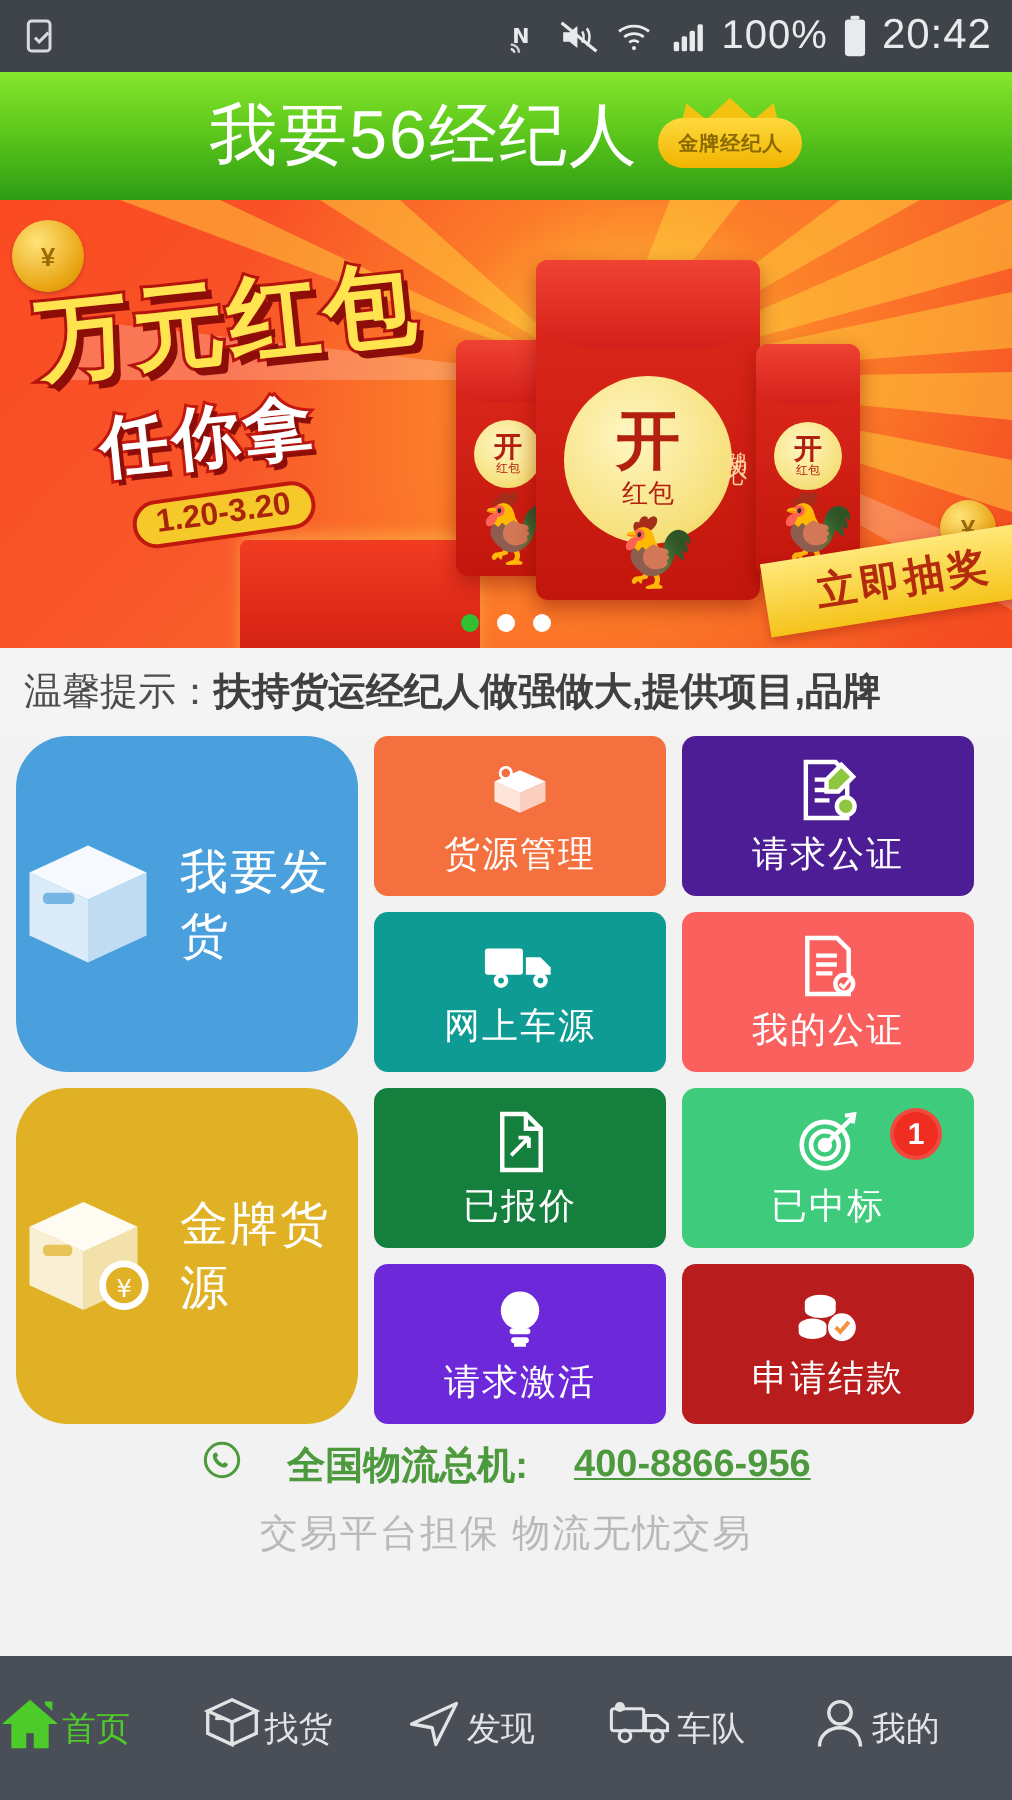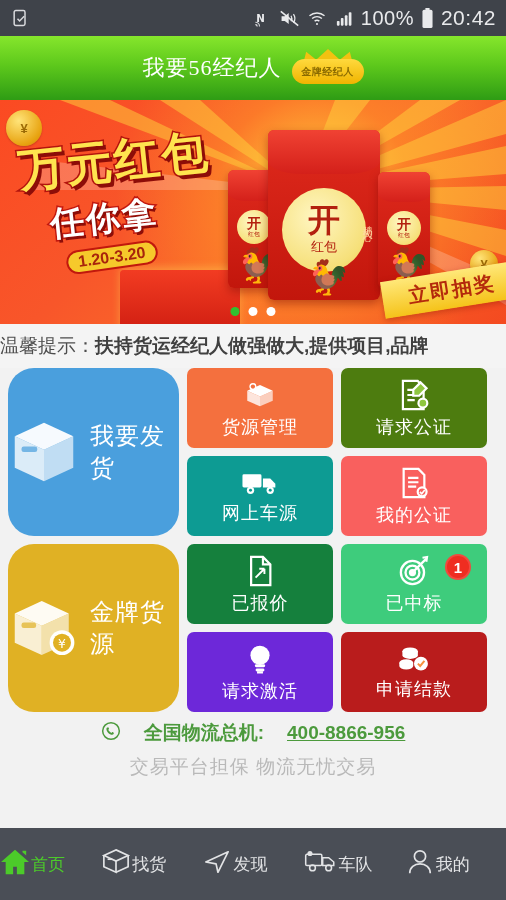--- a/index.html
+++ b/index.html
@@ -23,21 +23,21 @@
   .sb-text{ font-size:20px; letter-spacing:.5px; }
   .sb-time{ font-size:21px; letter-spacing:.5px; }
 
   
   .header{
     height:64px;
     background:linear-gradient(180deg,#86e62c 0%,#5ec91c 45%,#2e9c14 100%);
     display:flex; align-items:center; justify-content:center; gap:10px;
     position:relative;
   }
-  .header-title{ color:#fff; font-size:22px; letter-spacing:1px;font-family:Liberation Serif, serif; }
+  .header-title{ color:#fff; font-size:34px; letter-spacing:1px; }
   .crown-badge{ position:relative; width:72px; height:36px; }
   .crown-badge .crown{
     position:absolute; left:6px; top:-2px; width:60px; height:20px;
   }
   .crown-badge .pill{
     position:absolute; left:0; top:9px;
     width:72px; height:25px; border-radius:13px;
     background:linear-gradient(180deg,#ffd93d 0%,#f0b400 100%);
     display:flex; align-items:center; justify-content:center;
     color:#8a6a00; font-size:10px; letter-spacing:.5px; font-weight:bold;
@@ -133,21 +133,21 @@
   .dots{
     position:absolute; left:50%; transform:translateX(-50%); bottom:8px;
     display:flex; gap:9px;
   }
   .dot{ width:9px; height:9px; border-radius:50%; background:#fff; }
   .dot.active{ background:#30c030; }
 
   
   .notice{
     height:44px; background:#f4f4f4;
-    display:flex; align-items:center; padding:0 0;
+    display:flex; align-items:center; padding:0 12px;
     overflow:hidden; white-space:nowrap;
   }
   .notice-label{ color:#4d4d4d; font-size:19px; flex:0 0 auto; }
   .notice-text{ color:#404040; font-size:19px; font-weight:bold; flex:0 0 auto; }
 
   
   .grid{ padding:0 8px; }
   .grid-row{ display:flex; gap:8px; margin-bottom:8px; }
   .tile{
     border-radius:7px; position:relative; overflow:hidden;
@@ -370,21 +370,21 @@
             <circle cx="40" cy="28" r="5"></circle>
             <circle cx="13" cy="28" r="2" fill="#0d9b93"></circle>
             <circle cx="40" cy="28" r="2" fill="#0d9b93"></circle>
           </svg>
         </span>
         <span class="tile-label">网上车源</span>
       </div>
     </div>
 
     <div class="tile-col">
-      <div class="tile tile-sm" style="background:#4d7c0f">
+      <div class="tile tile-sm" style="background:#4c1d95">
         <span class="tile-ico">
           <svg width="32" height="34" viewBox="0 0 42 46" fill="none" stroke="#ffffff" stroke-width="3">
             <path d="M6 4 h20 l8 8 v30 h-28 z"></path>
             <path d="M12 16 h12 M12 23 h14 M12 30 h10"></path>
             <path d="M30 6 l8 8 -10 10 -8 0 0 -8 z" fill="#8ec63f"></path>
             <circle cx="33" cy="34" r="6" fill="#8ec63f"></circle>
           </svg>
         </span>
         <span class="tile-label">请求公证</span>
       </div>

